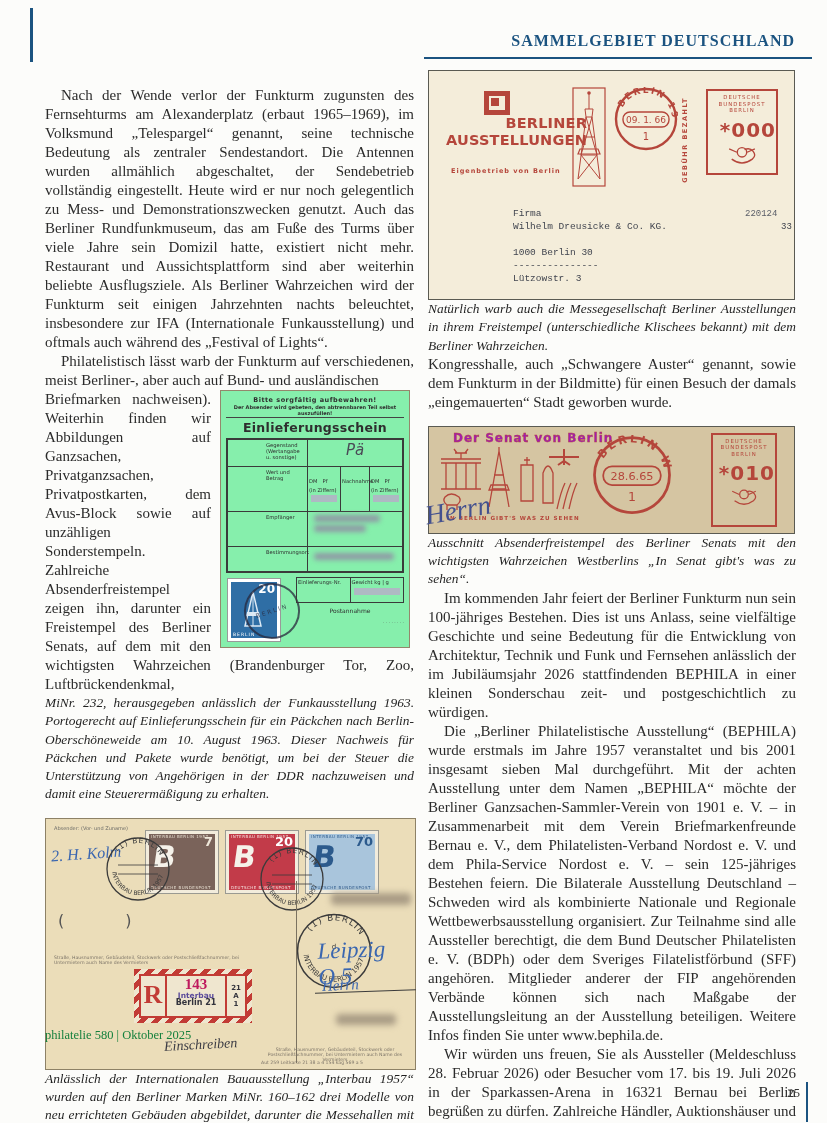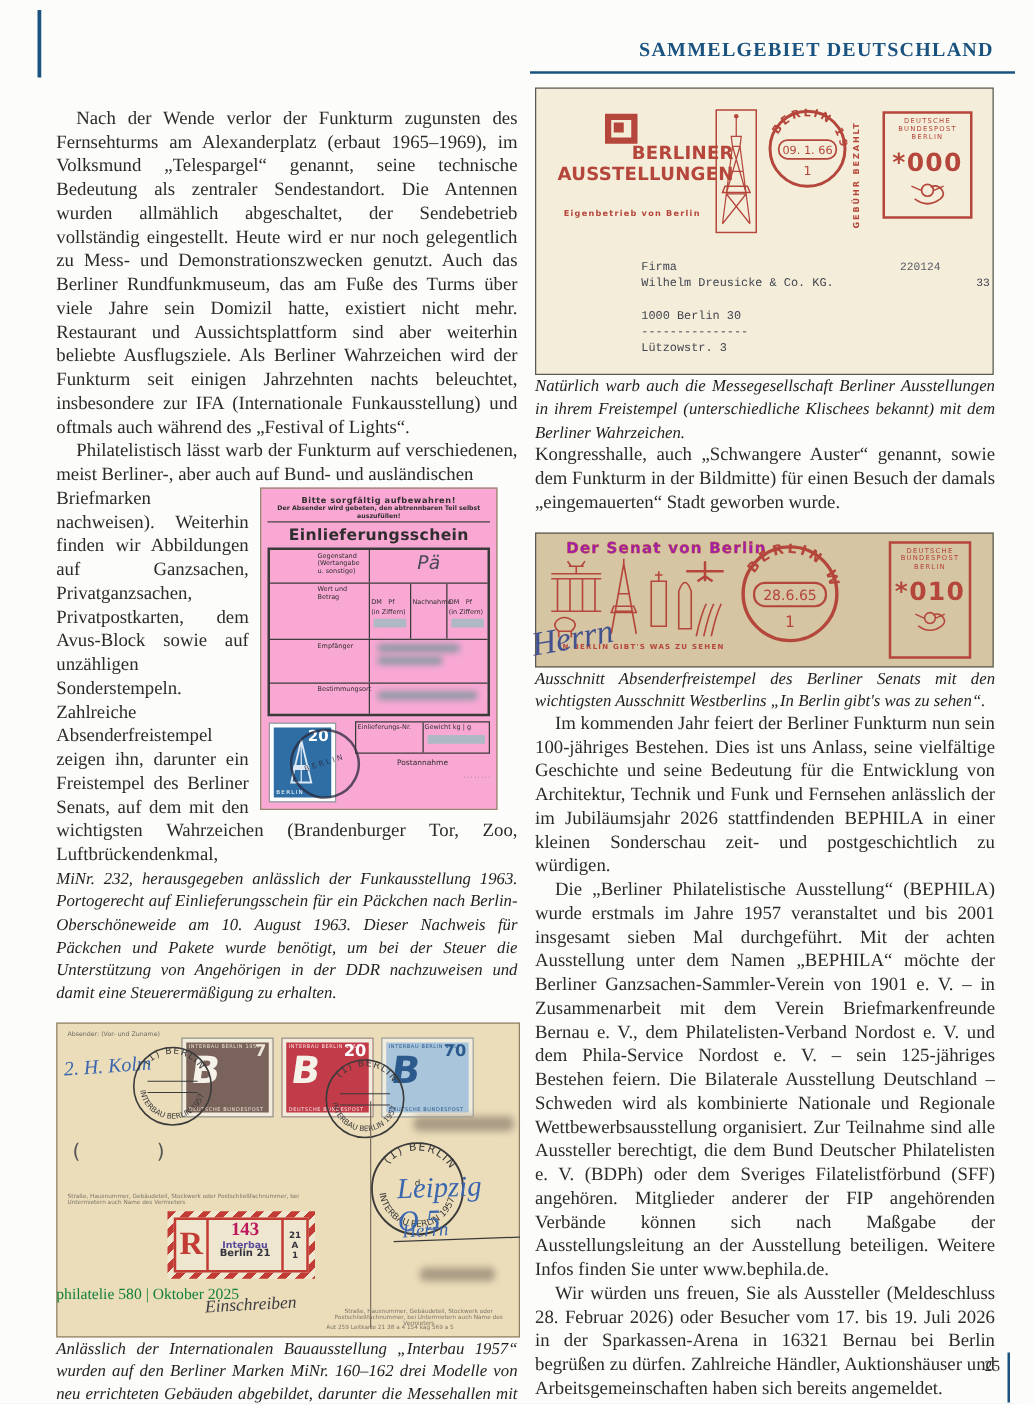--- a/index.html
+++ b/index.html
@@ -15,21 +15,21 @@
   .footer-rule{position:absolute;left:806px;top:1082px;width:2px;height:40px;background:#1b5380;}
   
   .col-left{position:absolute;left:45px;top:86px;width:369px;}
   .col-right{position:absolute;left:428px;top:70px;width:368px;}
   p.b{margin:0;font-size:15px;line-height:19px;text-align:justify;}
   p.b.ind{text-indent:16px;}
   p.cap{margin:0;font-size:13.4px;line-height:18.3px;font-style:italic;text-align:justify;color:#1f1f1f;}
   .mt8{margin-top:8px;}.mt10{margin-top:10px;}.mt12{margin-top:12px;}.mt14{margin-top:14px;}
   .byline{margin-top:7px;font-size:13px;font-style:italic;text-align:right;}
   
-  .form-fig{float:right;width:190px;margin:0 16px 8px 9px;background:#f9a8d4;border:1px solid #94876c;
+  .form-fig{float:right;width:190px;margin:0 4px 8px 9px;background:#86efac;border:1px solid #94876c;
         padding:5px 5px 4px;font-family:"DejaVu Sans",sans-serif;color:#2e2e2e;box-sizing:border-box;}
   .form-keep{font-size:6.5px;font-weight:bold;text-align:center;letter-spacing:.5px;}
   .form-subnote{font-size:5px;font-weight:bold;text-align:center;border-bottom:1px solid #444;padding-bottom:1px;}
   .form-title{font-size:12.5px;font-weight:bold;text-align:center;margin:2px 0 3px;letter-spacing:.3px;}
   .form-box{border:2px solid #3a3a3a;}
   .form-row{display:flex;border-bottom:1px solid #3a3a3a;padding-left:36px;}
   .form-row:last-child{border-bottom:none;}
   .f-lab{width:44px;font-size:5.2px;padding:2px;box-sizing:border-box;border-right:1px solid #3a3a3a;}
   .f-val{flex:1;position:relative;}
   .hand-dark{font-style:italic;color:#4a4a56;font-size:15px;}
@@ -96,24 +96,24 @@
   .env-logo:before{content:"";position:absolute;left:2px;top:2px;width:8px;height:8px;background:#b5463b;}
   .env-name{position:absolute;left:8px;top:44px;width:150px;text-align:right;font-weight:bold;
         font-size:14.5px;line-height:17px;letter-spacing:.2px;color:#b5463b;}
   .env-sub{position:absolute;left:22px;top:96px;font-size:6.5px;font-weight:bold;letter-spacing:1px;color:#b5463b;}
   .env-tower{position:absolute;left:143px;top:16px;}
   .env-circle{position:absolute;left:185px;top:16px;}
   .env-gebuehr{position:absolute;left:252px;top:26px;font-size:6.5px;font-weight:bold;color:#b5463b;
         writing-mode:vertical-rl;transform:rotate(180deg);letter-spacing:1.5px;}
   .frank{position:absolute;border:2px solid #b5463b;text-align:center;color:#b5463b;background:transparent;}
   .frank .fh{font-size:5.4px;letter-spacing:1px;line-height:6.5px;padding-top:3px;}
-  .frank .fv{font-size:20px;font-weight:bold;letter-spacing:1px;margin-top:4px;}
+  .frank .fv{font-size:20px;font-weight:bold;letter-spacing:1px;margin-top:4px;text-align:right;}
   .env-addr{position:absolute;left:84px;top:136px;font-family:"Liberation Mono",monospace;
         font-size:9.5px;line-height:13px;color:#41454f;white-space:pre;}
-  .env-code{position:absolute;left:291px;top:138px;font-family:"Liberation Mono",monospace;
+  .env-code{position:absolute;left:316px;top:138px;font-family:"Liberation Mono",monospace;
         font-size:9px;color:#5a5e68;}
   .env-code2{position:absolute;left:352px;top:151px;font-family:"Liberation Mono",monospace;
         font-size:9px;color:#41454f;}
   
   .senat{position:relative;width:367px;height:108px;margin-top:14px;background:#d5c5a2;
         border:1px solid #5a5a52;box-sizing:border-box;font-family:"DejaVu Sans",sans-serif;}
   .sen-title{position:absolute;left:24px;top:4px;font-size:12px;font-weight:bold;color:#a21caf;
         letter-spacing:1px;-webkit-text-stroke:.4px #b5463b;}
   .sen-art{position:absolute;left:8px;top:18px;}
   .sen-slogan{position:absolute;left:18px;top:88px;font-size:5.6px;font-weight:bold;color:#b5463b;letter-spacing:1px;}
@@ -389,21 +389,21 @@
         <div class="fv">*010</div>
         <svg width="34" height="22" viewBox="0 0 40 28">
           <path d="M8 20 q12 9 24 0 q5 -4 1 -9 q-4 -5 -10 -2" fill="none" stroke="#b5463b" stroke-width="1.6"></path>
           <circle cx="20" cy="12" r="5.5" fill="none" stroke="#b5463b" stroke-width="1.6"></circle>
           <path d="M5 8 l9 4 M35 8 l-9 4" stroke="#b5463b" stroke-width="1.4"></path>
         </svg>
       </div>
       <div class="sen-hand">Herrn</div>
     </div>
 
-    <p class="cap mt10">Ausschnitt Absenderfreistempel des Berliner Senats mit den wichtigsten Ausschnitt Westberlins „In Berlin gibt's was zu sehen“.</p>
+    <p class="cap mt10">Ausschnitt Absenderfreistempel des Berliner Senats mit den wichtigsten Wahrzeichen Westberlins „In Senat gibt's was zu sehen“.</p>
     <p class="b ind mt14">Im kommenden Jahr feiert der Berliner Funkturm nun sein 100-jähriges Bestehen. Dies ist uns Anlass, seine vielfältige Geschichte und seine Bedeutung für die Entwicklung von Architektur, Technik und Funk und Fernsehen anlässlich der im Jubiläumsjahr 2026 stattfindenden BEPHILA in einer kleinen Sonderschau zeit- und postgeschichtlich zu würdigen.</p>
     <p class="b ind mt10">Die „Berliner Philatelistische Ausstellung“ (BEPHILA) wurde erstmals im Jahre 1957 veranstaltet und bis 2001 insgesamt sieben Mal durchgeführt. Mit der achten Ausstellung unter dem Namen „BEPHILA“ möchte der Berliner Ganzsachen-Sammler-Verein von 1901 e. V. – in Zusammenarbeit mit dem Verein Briefmarkenfreunde Bernau e. V., dem Philatelisten-Verband Nordost e. V. und dem Phila-Service Nordost e. V. – sein 125-jähriges Bestehen feiern. Die Bilaterale Ausstellung Deutschland – Schweden wird als kombinierte Nationale und Regionale Wettbewerbsausstellung organisiert. Zur Teilnahme sind alle Aussteller berechtigt, die dem Bund Deutscher Philatelisten e. V. (BDPh) oder dem Sveriges Filatelistförbund (SFF) angehören. Mitglieder anderer der FIP angehörenden Verbände können sich nach Maßgabe der Ausstellungsleitung an der Ausstellung beteiligen. Weitere Infos finden Sie unter www.bephila.de.</p>
     <p class="b ind mt10">Wir würden uns freuen, Sie als Aussteller (Meldeschluss 28. Februar 2026) oder Besucher vom 17. bis 19. Juli 2026 in der Sparkassen-Arena in 16321 Bernau bei Berlin begrüßen zu dürfen. Zahlreiche Händler, Auktionshäuser und Arbeitsgemeinschaften haben sich bereits angemeldet.</p>
   </div>
 
   <div class="footer-issue">philatelie 580 | Oktober 2025</div>
   <div class="footer-page">25</div>
   <div class="footer-rule"></div>
 </div>
 

